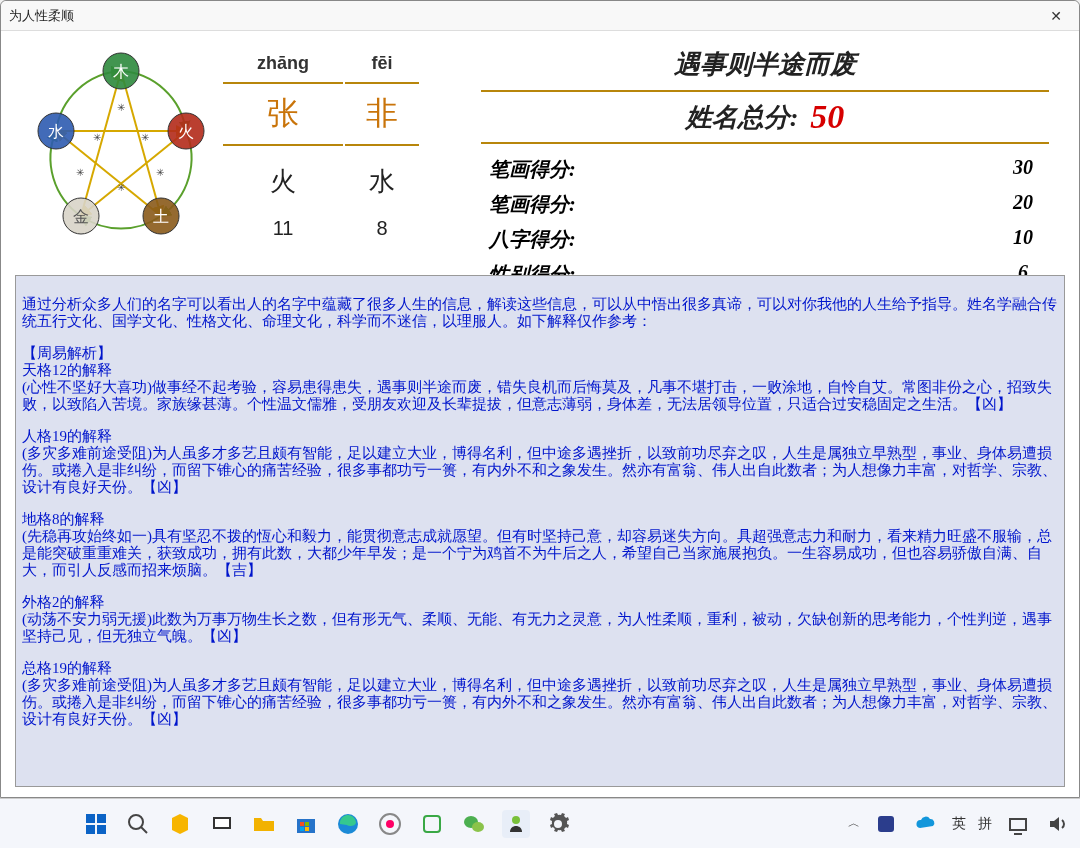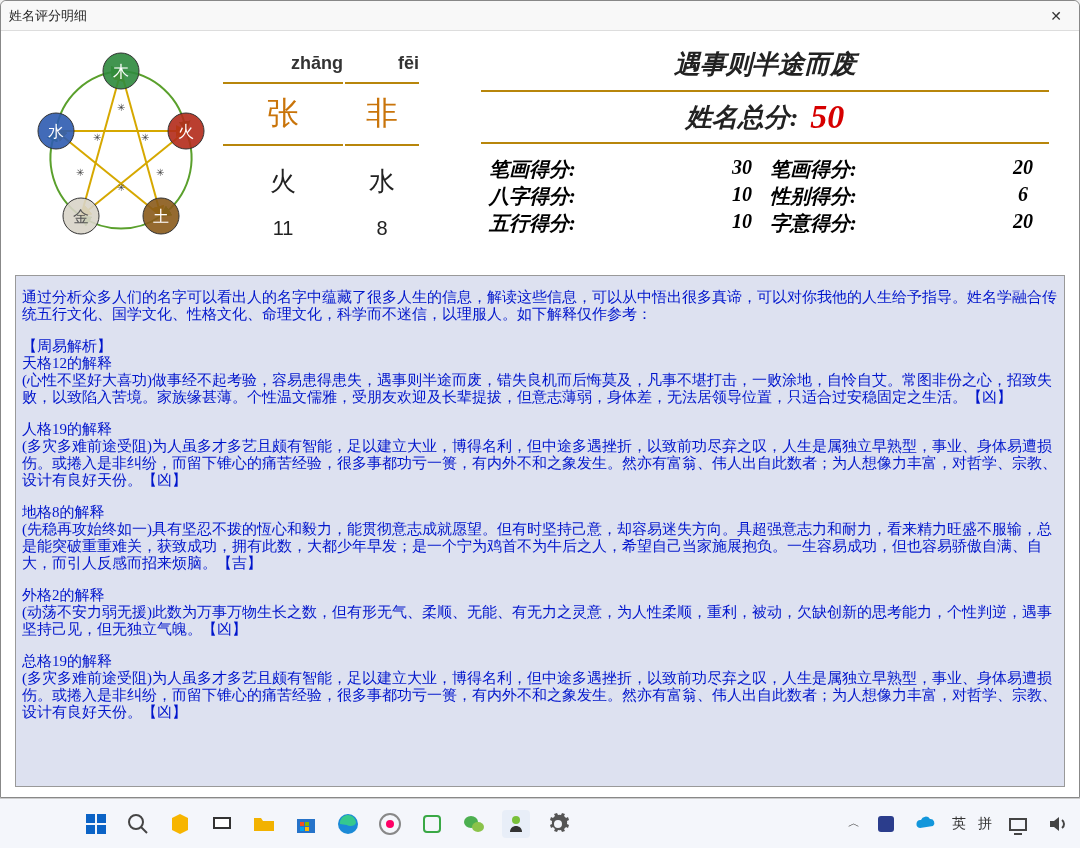--- a/index.html
+++ b/index.html
@@ -5,53 +5,53 @@
 * { box-sizing: border-box; margin: 0; padding: 0; }
 body { font-family: "Microsoft YaHei", SimSun, sans-serif; background: #f0f0f0; width: 1080px; height: 848px; overflow: hidden; position: relative; }
 .window { width: 1080px; height: 798px; background: #fff; border: 1px solid #888; border-radius: 6px 6px 0 0; display: flex; flex-direction: column; }
 .titlebar { height: 30px; display: flex; align-items: center; padding: 0 8px; background: #f8f8f8; border-bottom: 1px solid #ddd; border-radius: 6px 6px 0 0; }
 .titlebar .title { font-size: 13px; color: #222; flex: 1; }
 .titlebar .close { width: 30px; text-align: center; font-size: 14px; color: #333; cursor: pointer; }
 .header { display: flex; padding: 10px 20px 0 20px; height: 240px; }
 .wuxing-svg { width: 200px; height: 220px; }
 .name-block { width: 250px; padding-top: 10px; }
 .name-block table { width: 200px; }
-.name-block .pinyin { font-size: 18px; font-weight: bold; color: #333; text-align: right; padding-bottom: 6px; }
+.name-block .pinyin { font-size: 18px; font-weight: bold; color: #333; text-align: center; padding-bottom: 6px; }
 .name-block .char-row td { border-top: 2px solid #b8860b; border-bottom: 2px solid #b8860b; padding: 8px 0; text-align: center; font-family: KaiTi, STKaiti, serif; font-size: 32px; color: #c9740a; }
 .name-block .elem { text-align: center; font-family: KaiTi, STKaiti, serif; font-size: 26px; color: #222; padding-top: 16px; }
 .name-block .stroke { text-align: center; font-size: 20px; color: #222; padding-top: 16px; }
 .score-block { flex: 1; text-align: center; padding-top: 6px; }
 .score-title { font-family: KaiTi, STKaiti, serif; font-size: 26px; font-style: italic; font-weight: bold; color: #222; padding-bottom: 8px; }
 .score-row { border-top: 2px solid #b8860b; border-bottom: 2px solid #b8860b; padding: 6px 0; display: flex; justify-content: center; align-items: center; gap: 12px; margin: 0 10px 12px 10px; }
 .score-row .lbl { font-family: KaiTi, STKaiti, serif; font-size: 26px; font-style: italic; font-weight: bold; color: #222; }
 .score-row .val { font-family: KaiTi, STKaiti, serif; font-size: 34px; font-weight: bold; font-style: italic; color: #d60000; }
-.subscores { display: grid; grid-template-columns: 1fr 1fr; gap: 0 10px; padding: 0 18px; }
+.subscores { display: grid; grid-template-columns: 1fr; gap: 8px 10px; padding: 0 18px; }
 .sub { display: flex; justify-content: space-between; font-family: KaiTi, STKaiti, serif; font-size: 20px; font-weight: bold; font-style: italic; }
 .sub .n { min-width: 36px; }
-.analysis { margin: 4px 14px 10px 14px; flex: 1; background: #dde1f0; border: 1px solid #999; overflow-y: scroll; padding: 13px 6px; font-family: SimSun, serif; font-size: 15px; line-height: 17px; color: #0015cc; }
+.analysis { margin: 4px 14px 10px 14px; flex: 1; background: #dde1f0; border: 1px solid #999; overflow-y: scroll; padding: 20px 6px; font-family: SimSun, serif; font-size: 15px; line-height: 17px; color: #0015cc; }
 .analysis p { margin: 0; }
 .analysis .blank { height: 15px; }
 .analysis .head { font-weight: normal; }
 .taskbar { position: absolute; left: 0; right: 0; bottom: 0; height: 50px; background: #f4f6fb; border-top: 1px solid #ccc; display: flex; align-items: center; padding: 0 8px; gap: 14px; }
 .taskbar .spacer { flex: 1; }
 .tb-icon { width: 28px; height: 28px; display: flex; align-items: center; justify-content: center; font-size: 18px; border-radius: 4px; }
 .tb-icon svg { width: 24px; height: 24px; }
 .tray { display: flex; align-items: center; gap: 12px; font-size: 13px; color: #333; }
 .tray .txt { font-size: 14px; }
 .wx-node { fill-opacity: 0.9; stroke: #333; stroke-width: 1; }
 .arrow-g { stroke: #5aa02c; stroke-width: 2; fill: none; marker-end: url(#ag); }
 .arrow-y { stroke: #d6a800; stroke-width: 2; fill: none; marker-end: url(#ay); }
 .star-x { font-size: 10px; fill: #444; }
 </style>
 </head>
 <body>
 
 <div class="window">
   <div class="titlebar">
-    <span class="title">姓名评分明细</span>
+    <span class="title">为人性柔顺</span>
     <span class="close">✕</span>
   </div>
 
   <div class="header">
     <svg class="wuxing-svg" viewBox="0 0 200 220">
       <defs>
         <marker id="ag" markerWidth="6" markerHeight="6" refX="5" refY="3" orient="auto">
             <path d="M0,0 L6,3 L0,6 Z" fill="#5aa02c"></path>
           </marker>
         <marker id="ay" markerWidth="6" markerHeight="6" refX="5" refY="3" orient="auto">

